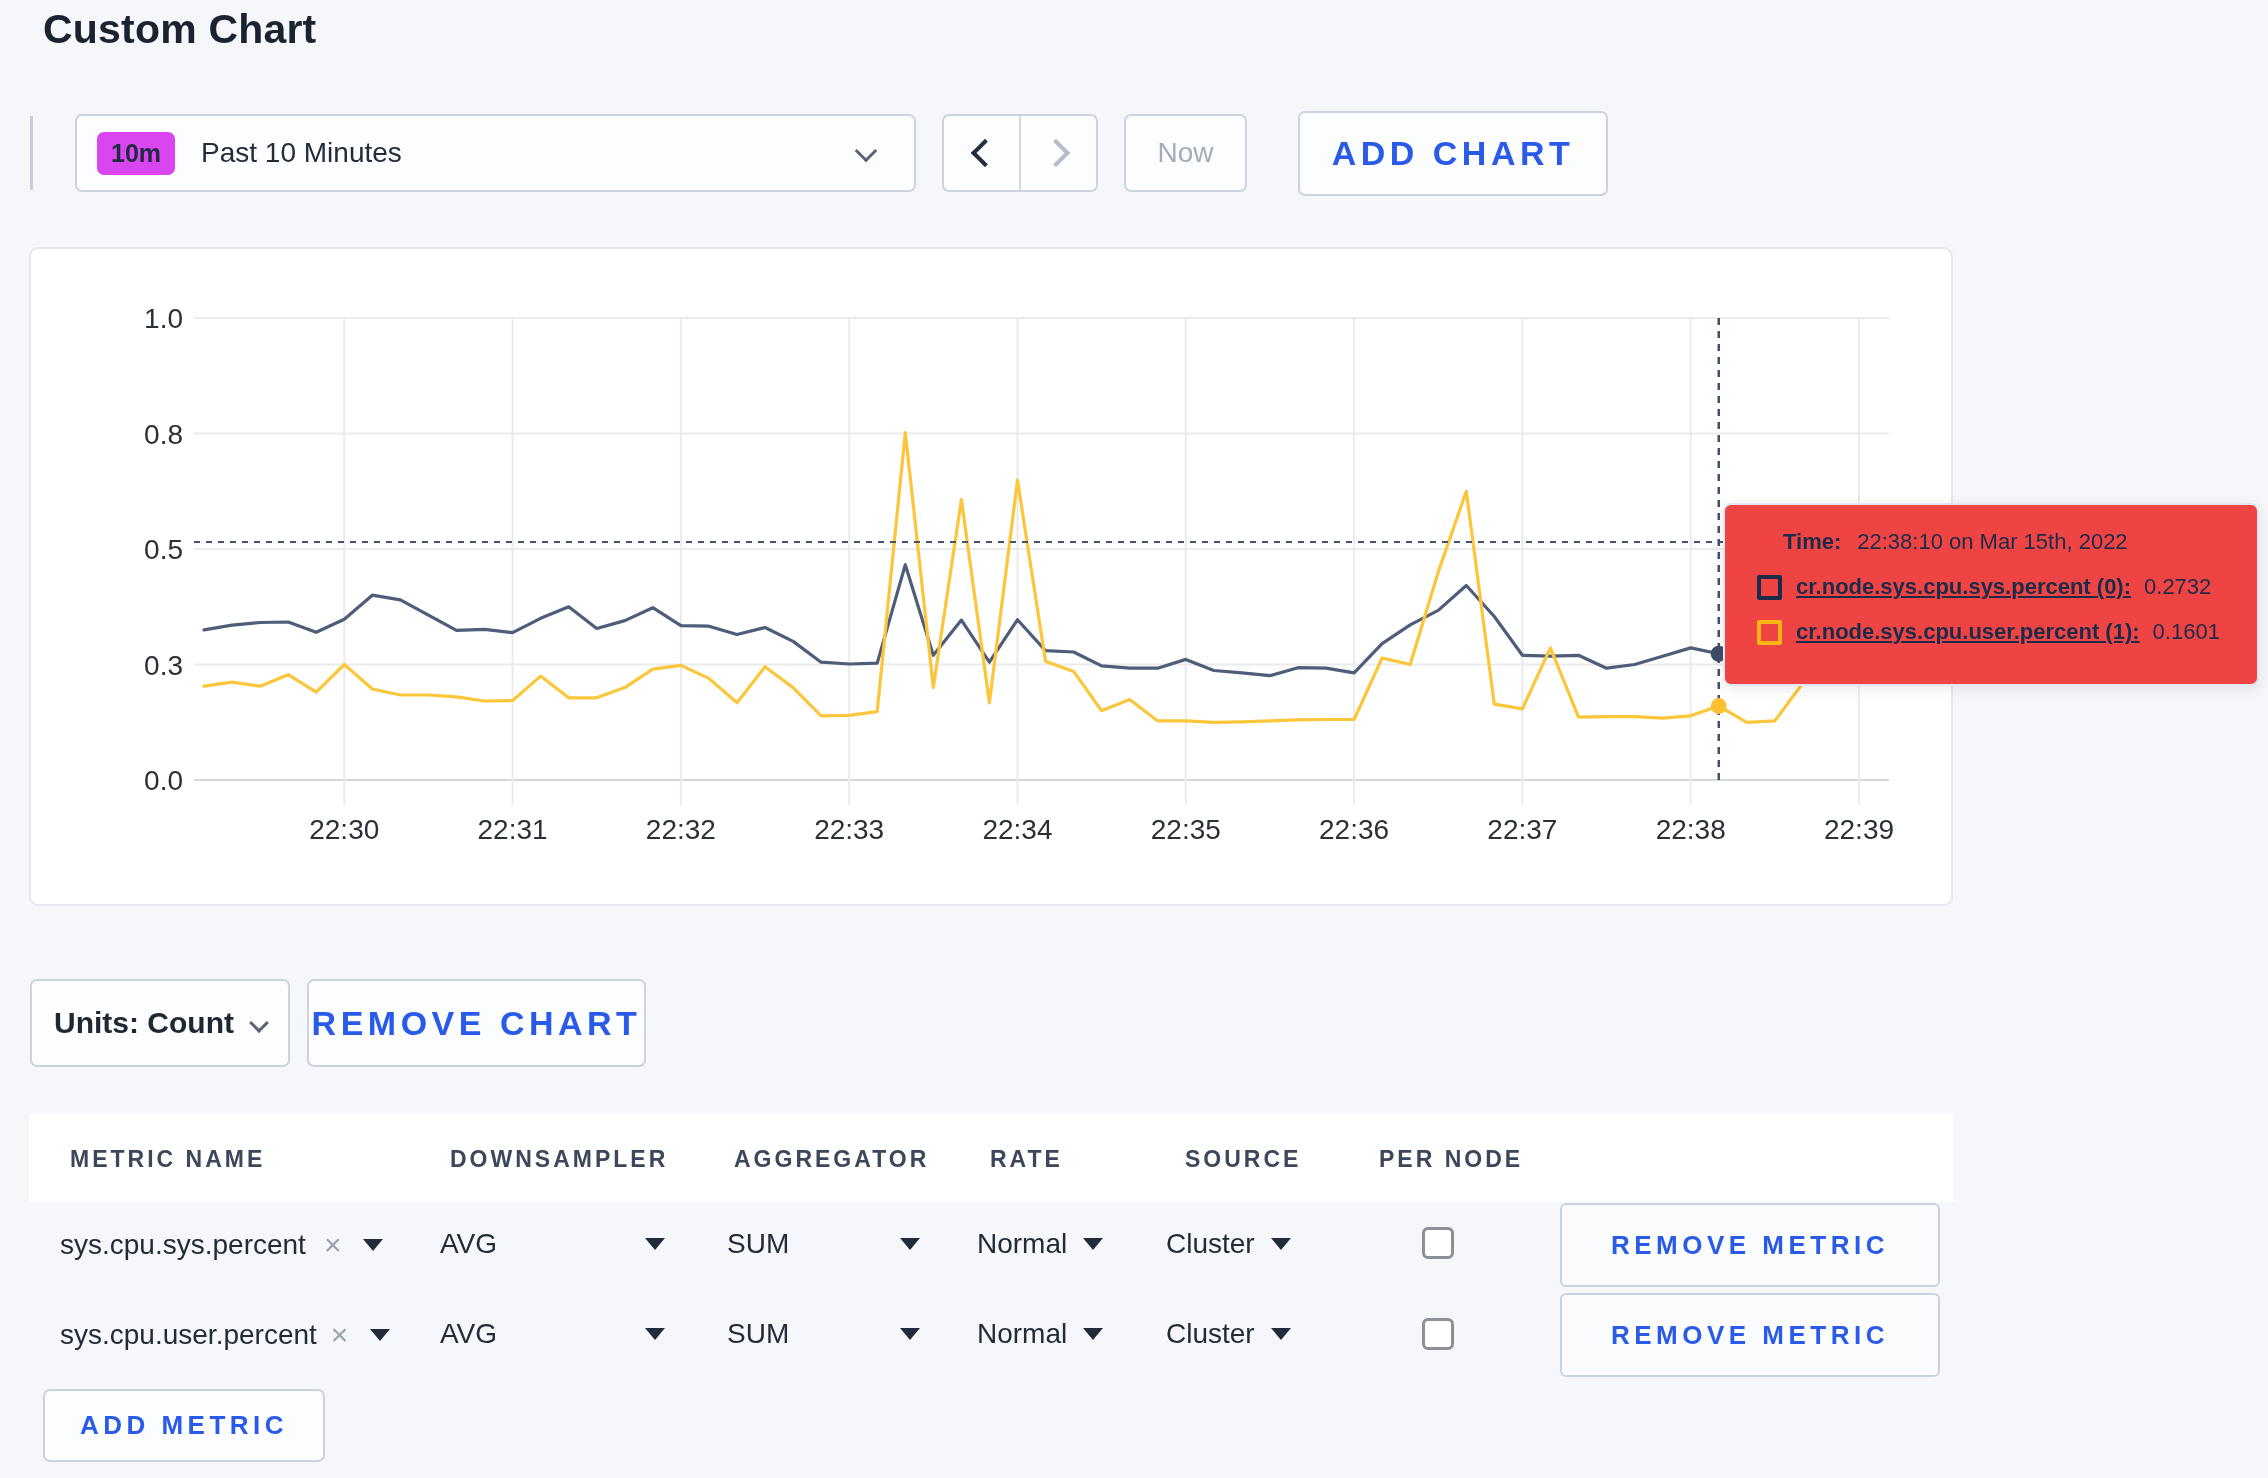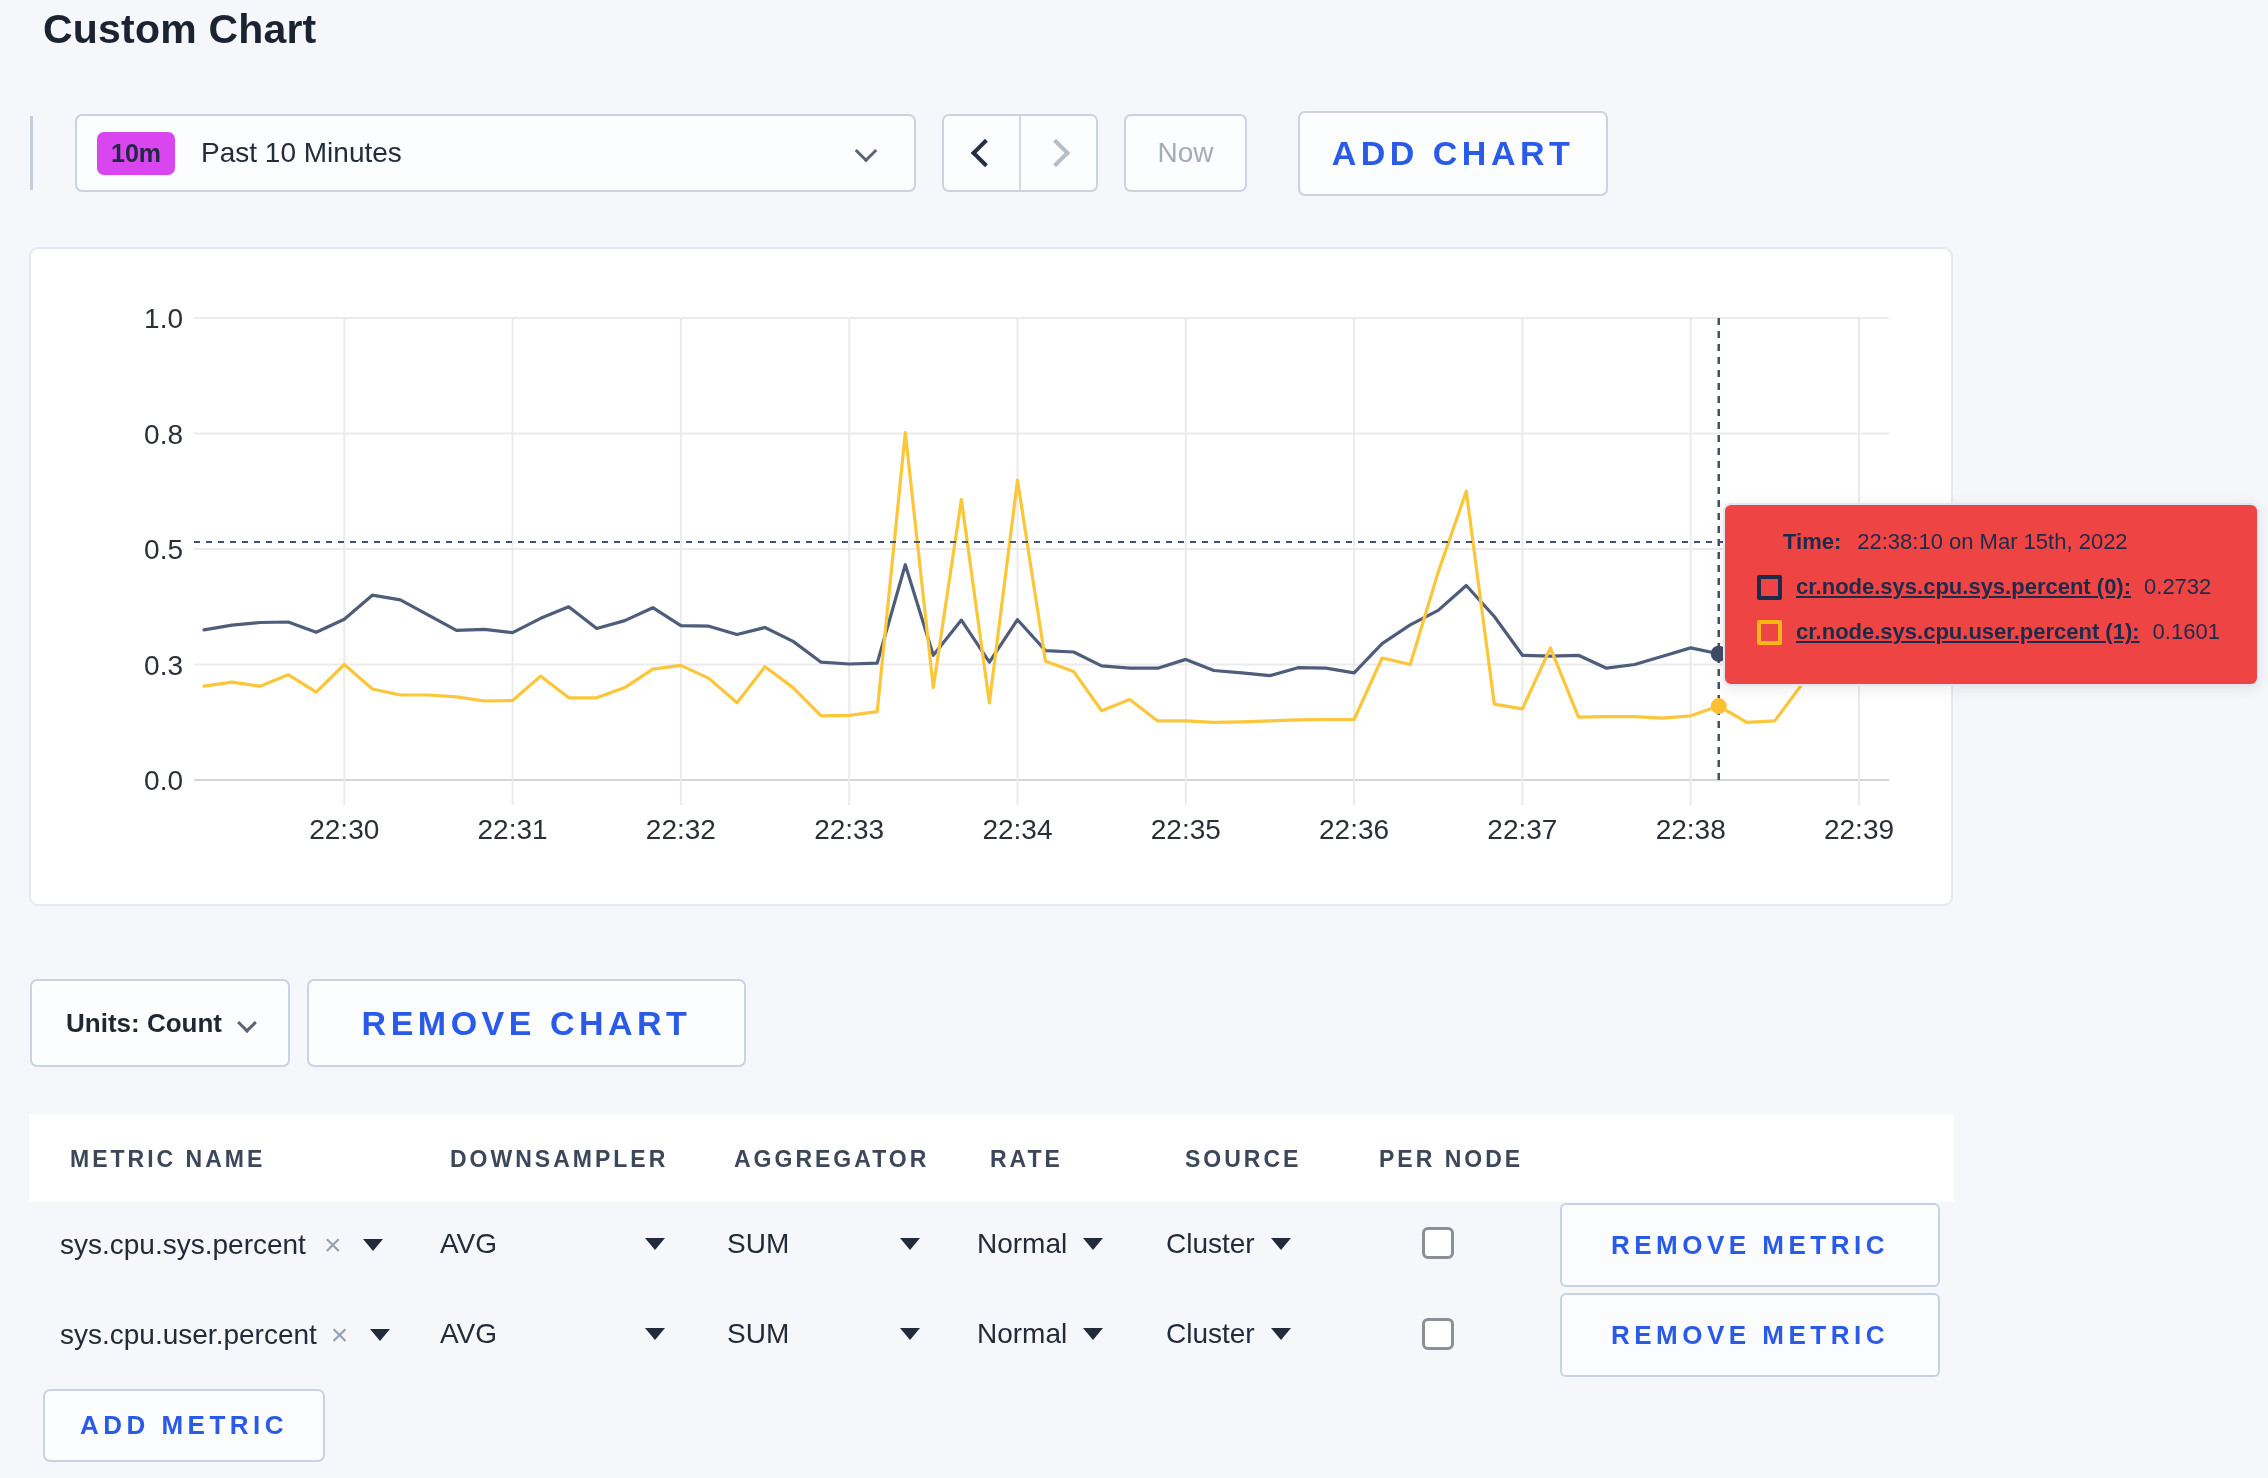--- a/index.html
+++ b/index.html
@@ -42,23 +42,23 @@
     box-shadow:0 3px 14px rgba(40,52,80,.10);padding:24px 18px 0 32px;font-size:22px;color:#1d2b4a;}
   .tt-time-row{margin-left:26px;display:flex;align-items:baseline;}
   .tt-time-label{font-weight:bold;}
   .tt-time-value{margin-left:16px;}
   .tt-row{display:flex;align-items:center;margin-top:19px;}
   .tt-swatch{width:17px;height:17px;border:4px solid #1c2b49;border-radius:2px;margin-right:14px;flex:none;}
   .tt-label{font-weight:bold;white-space:nowrap;text-decoration:underline;}
   .tt-value{margin-left:13px;}
   
   .units-btn{left:30px;top:979px;width:260px;height:88px;display:flex;align-items:center;justify-content:center;cursor:pointer;}
-  .units-label{font-size:26px;font-weight:bold;color:#1f2733;}
+  .units-label{font-size:30px;font-weight:bold;color:#1f2733;}
   .units-btn .chev{margin-left:18px;width:11px;height:11px;}
-  .remove-chart-btn{left:307px;top:979px;width:439px;height:88px;text-align:right;}
+  .remove-chart-btn{left:307px;top:979px;width:339px;height:88px;text-align:right;}
   
   .table-header{left:29px;top:1114px;width:1925px;height:88px;background:#ffffff;}
   .th{position:absolute;top:32px;font-size:23px;letter-spacing:3px;color:#3c475b;font-weight:600;white-space:nowrap;}
   .cell{position:absolute;font-size:28px;color:#232b3a;white-space:nowrap;display:flex;align-items:center;}
   .tri{display:inline-block;width:0;height:0;border-left:10px solid transparent;border-right:10px solid transparent;border-top:12px solid #222b3a;}
   .clear-x{color:#98a1af;font-size:30px;cursor:pointer;}
   .dd-wide{justify-content:space-between;cursor:pointer;}
   .dd{cursor:pointer;}
   .dd .tri{margin-left:16px;}
   .checkbox{position:absolute;width:26px;height:26px;background:#ffffff;border:3px solid #8b9097;border-radius:6px;cursor:pointer;}

